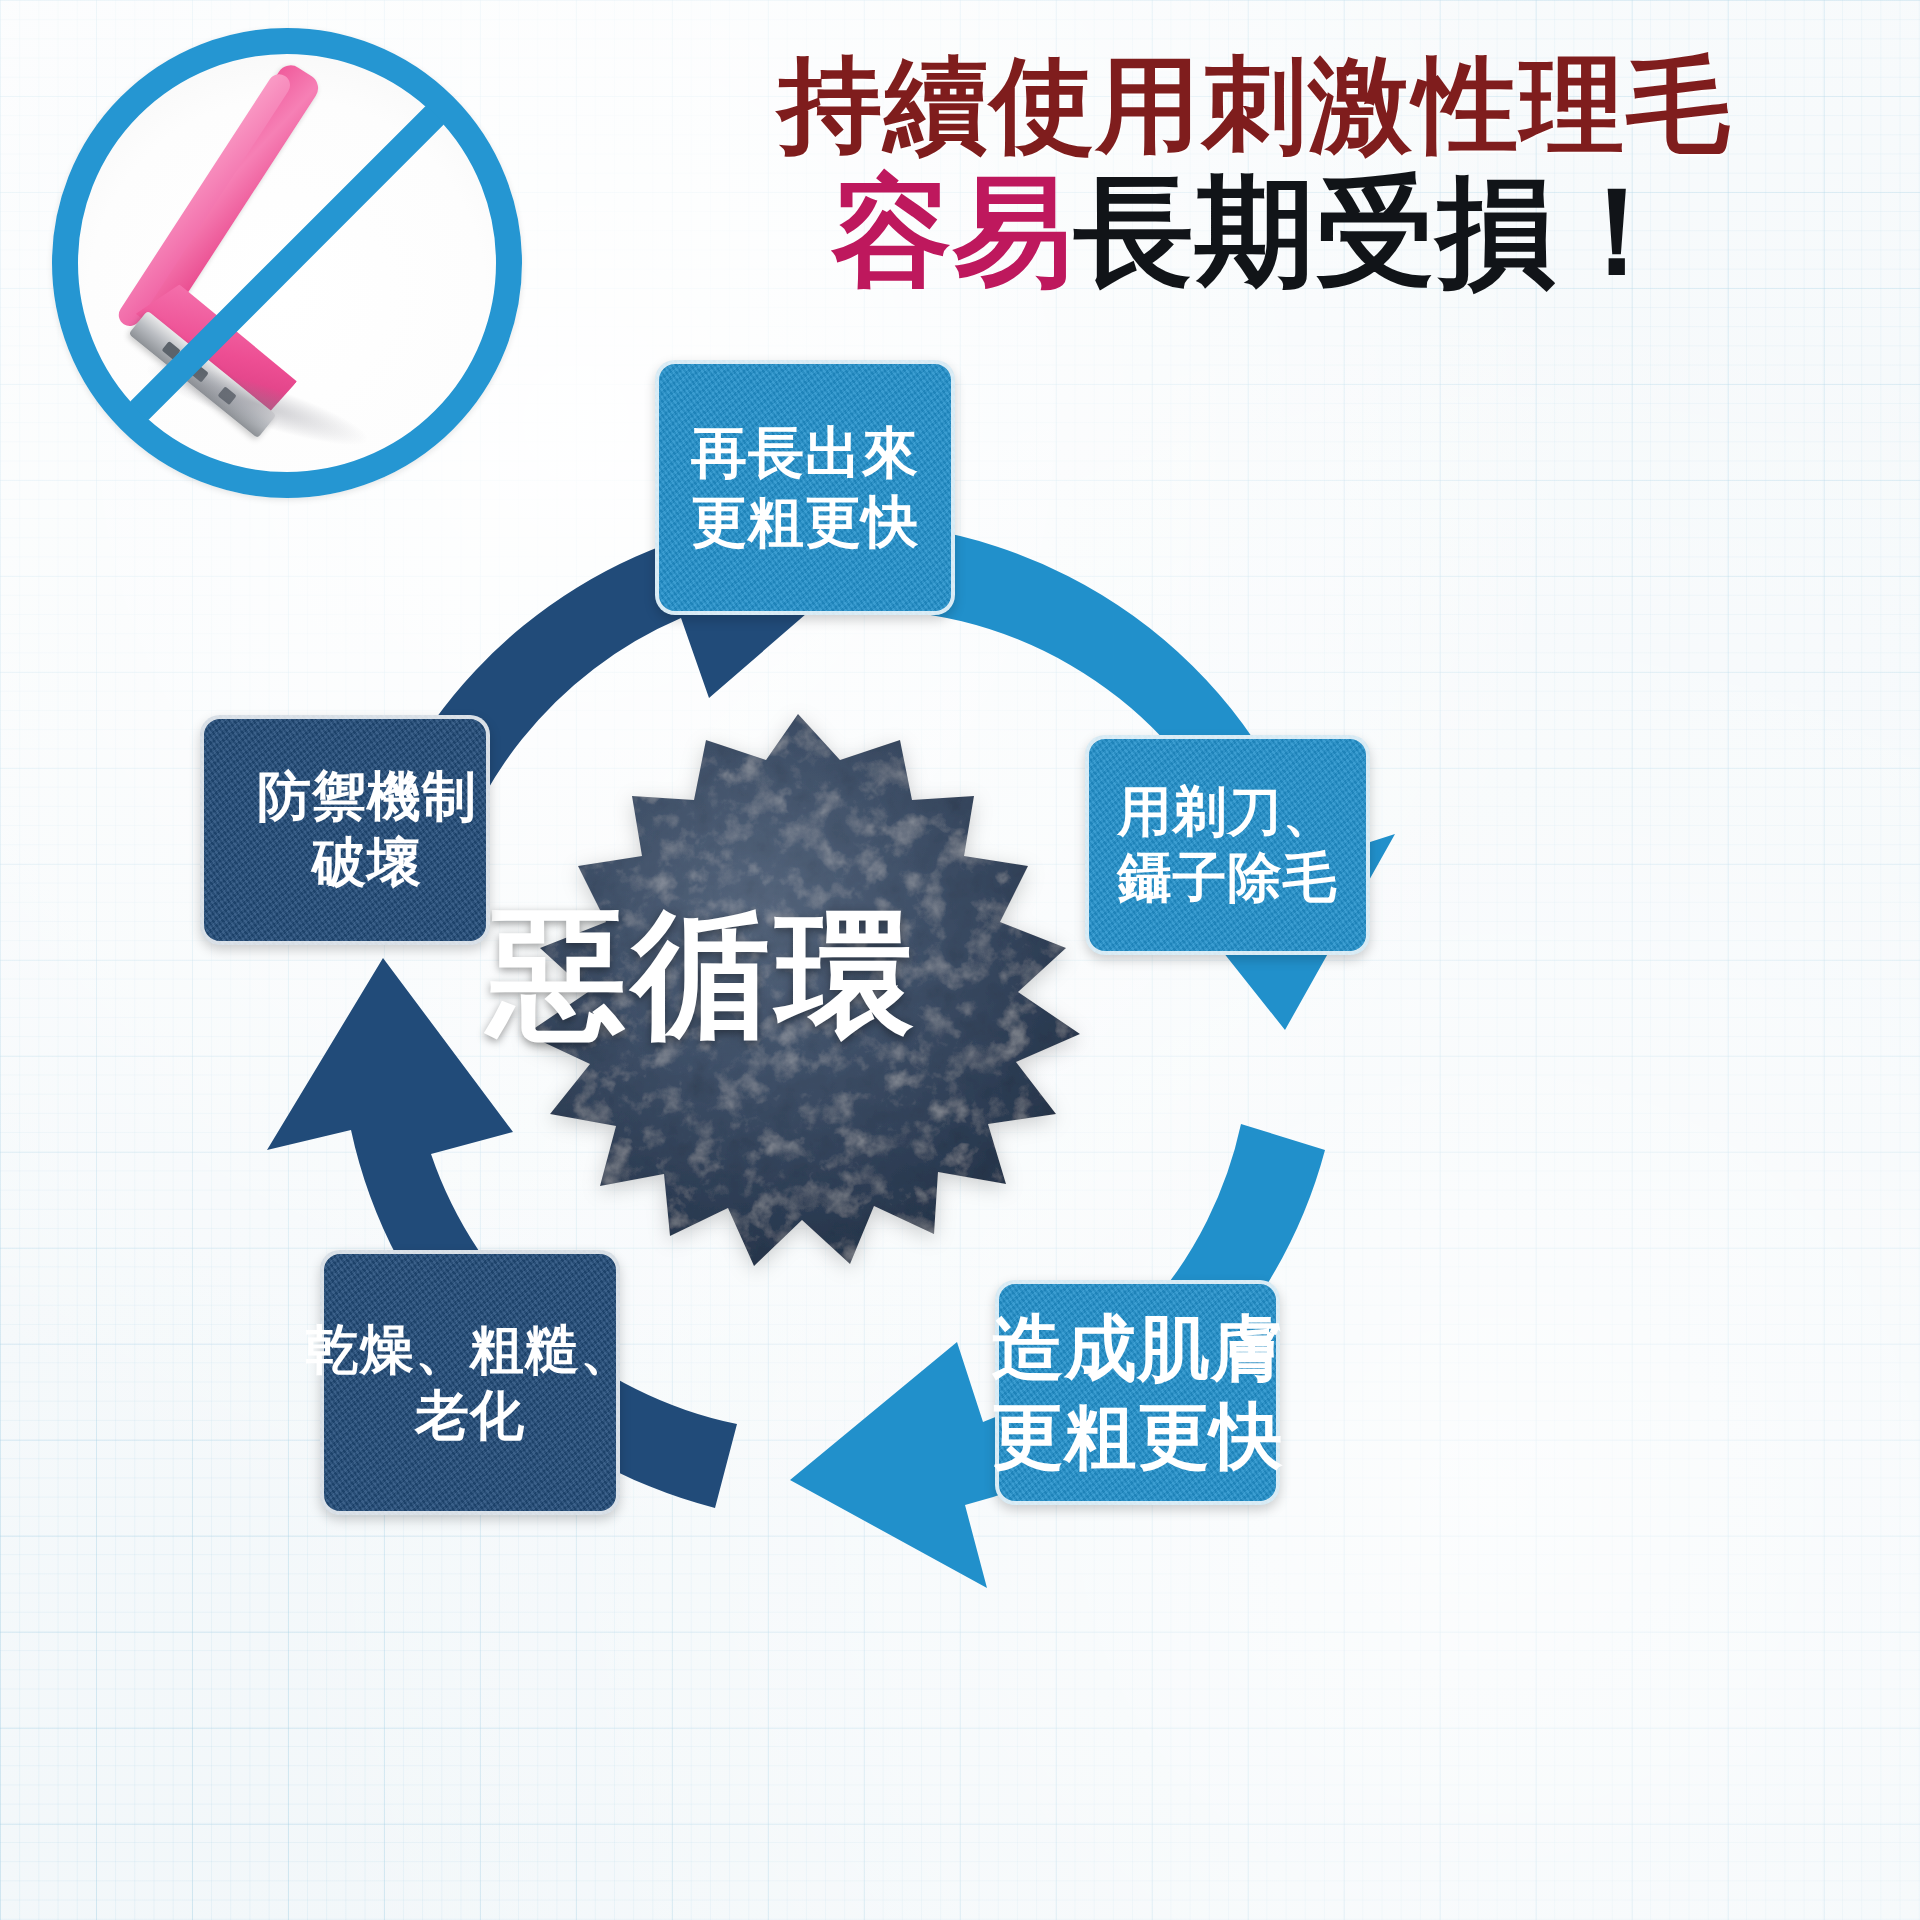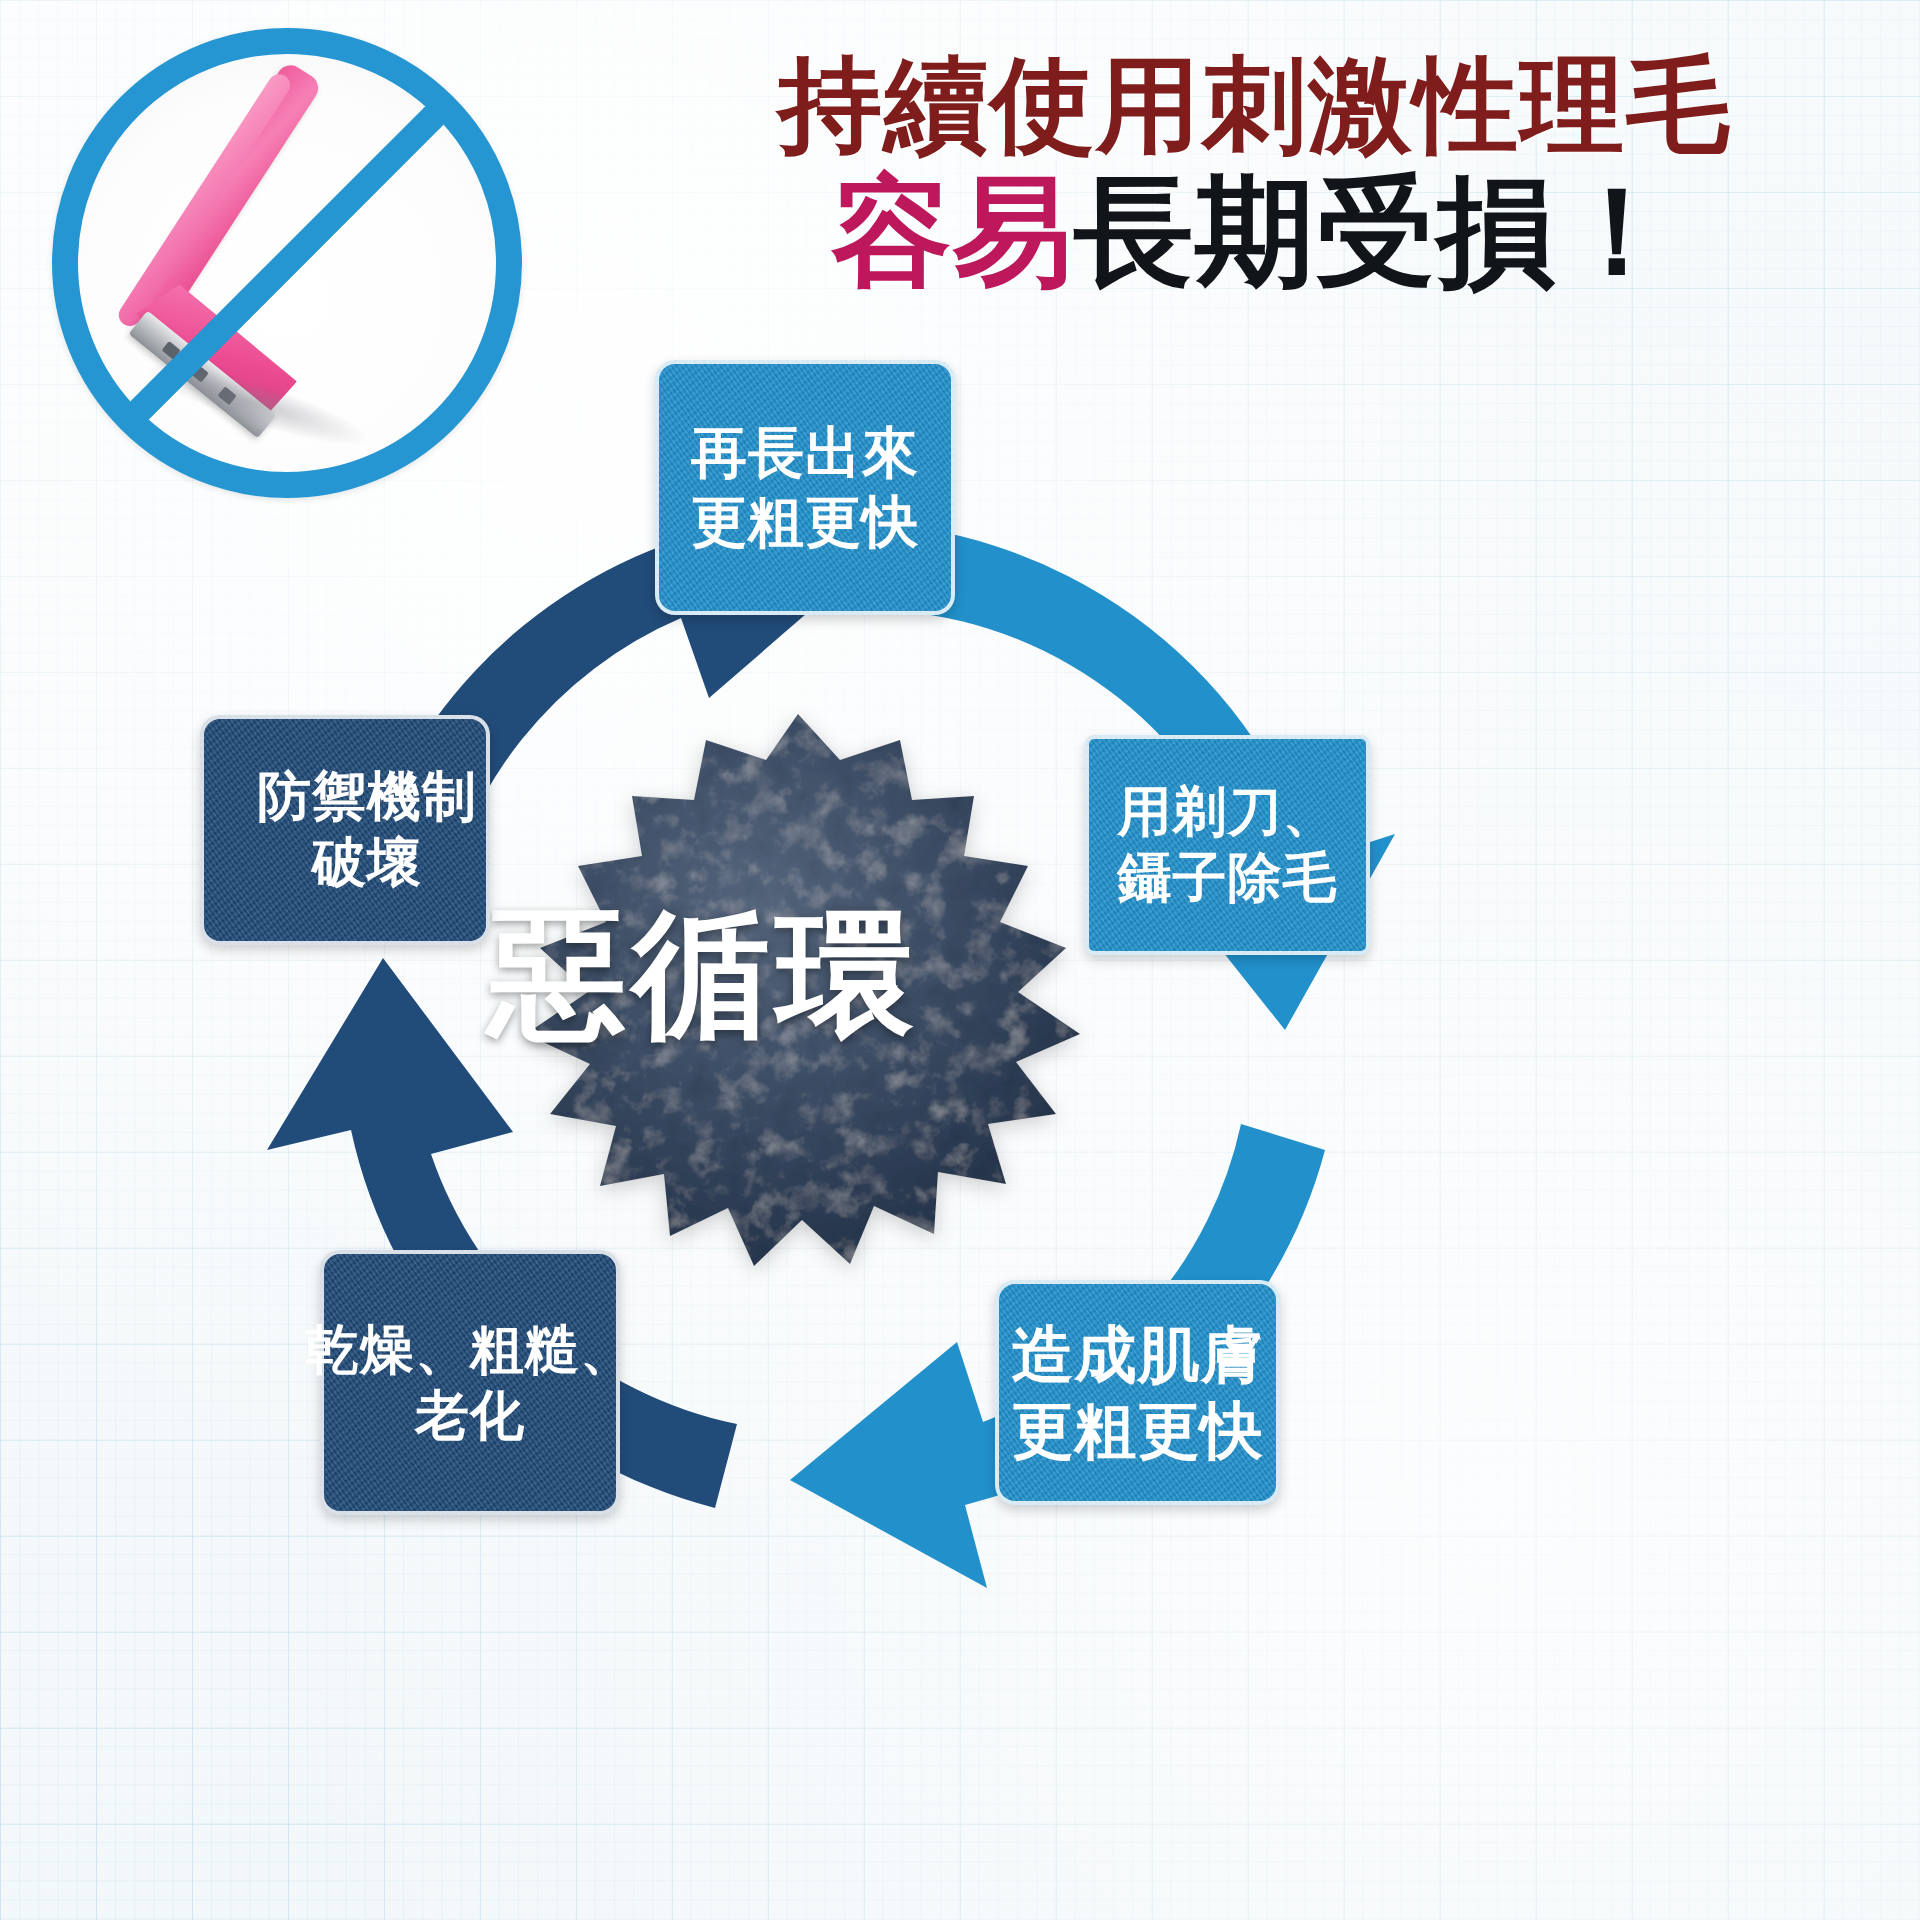--- a/index.html
+++ b/index.html
@@ -155,22 +155,22 @@
       repeating-linear-gradient(55deg, rgba(255,255,255,.07) 0 2px, rgba(0,0,0,.05) 2px 4px),
       repeating-linear-gradient(-40deg, rgba(255,255,255,.05) 0 3px, rgba(0,0,0,.04) 3px 6px);
   }
   .stage.dark{
     background-color:#214b79;
     background-image:
       repeating-linear-gradient(55deg, rgba(255,255,255,.07) 0 2px, rgba(0,0,0,.07) 2px 4px),
       repeating-linear-gradient(-40deg, rgba(255,255,255,.05) 0 3px, rgba(0,0,0,.06) 3px 6px);
   }
   #stage-top    { left:655px;  top:360px;  width:300px; height:255px; font-size:56px; }
-  #stage-right  { left:1085px; top:735px;  width:285px; height:220px; font-size:54px;border-radius:9px; }
-  #stage-bottomright{ left:995px; top:1280px; width:285px; height:225px; font-size:62px; }
+  #stage-right  { left:1085px; top:735px;  width:285px; height:220px; font-size:54px; }
+  #stage-bottomright{ left:995px; top:1280px; width:285px; height:225px; font-size:72px; }
   #stage-bottomleft { left:320px; top:1250px; width:300px; height:265px; font-size:54px; }
   #stage-left   { left:200px;  top:715px;  width:290px; height:230px; font-size:54px;padding-left:44px; }
 </style>
 </head>
 <body>
 
 <div id="paper-bg"></div>
 <div id="paper-sheen"></div>
 
 <div id="razor-badge">

